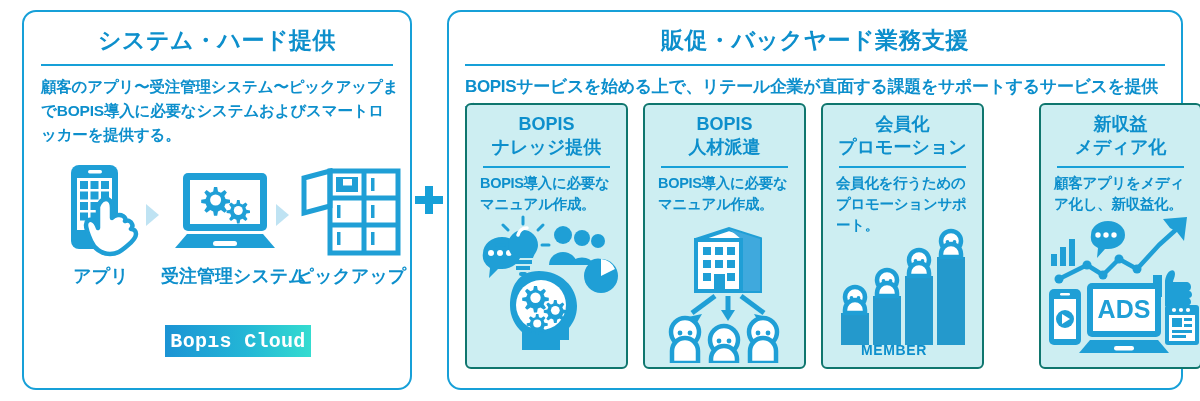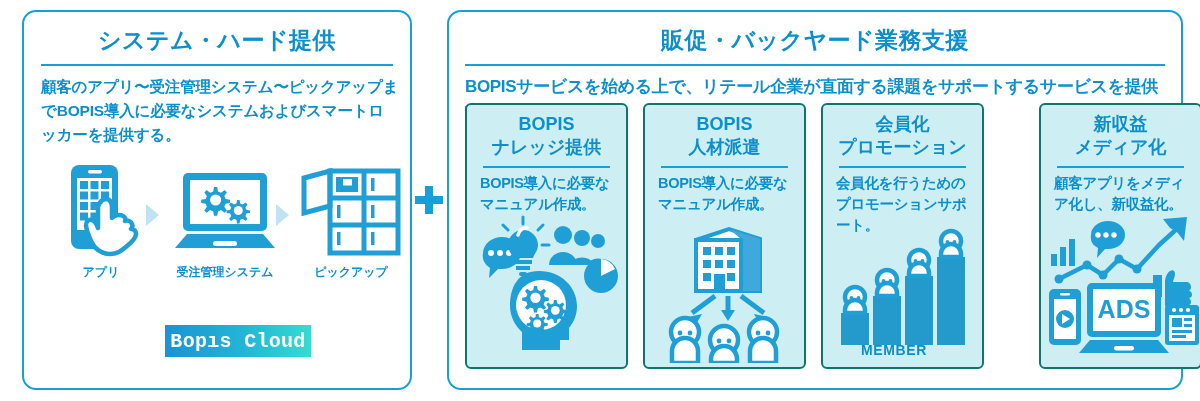--- a/index.html
+++ b/index.html
@@ -51,21 +51,21 @@
   #plus-sign{
     position:absolute;left:415px;top:186px;width:28px;height:28px;
   }
   #plus-sign .h{position:absolute;left:0;top:10px;width:28px;height:8px;background:#17a0d8;}
   #plus-sign .v{position:absolute;left:10px;top:0;width:8px;height:28px;background:#17a0d8;}
 
   
   #left-flow{position:absolute;left:0;top:150px;width:386px;height:150px;}
   .flow-item{position:absolute;text-align:center;}
   .flow-label{
-    color:#0d8fcc;font-size:12px;font-weight:bold;margin-top:6px;white-space:nowrap;
+    color:#0d8fcc;font-size:18px;font-weight:bold;margin-top:6px;white-space:nowrap;
   }
   .flow-arrow{
     position:absolute;width:0;height:0;
     border-left:13px solid #bfe3f3;
     border-top:11px solid transparent;
     border-bottom:11px solid transparent;
   }
 
   
   #bopis-cloud-badge{

